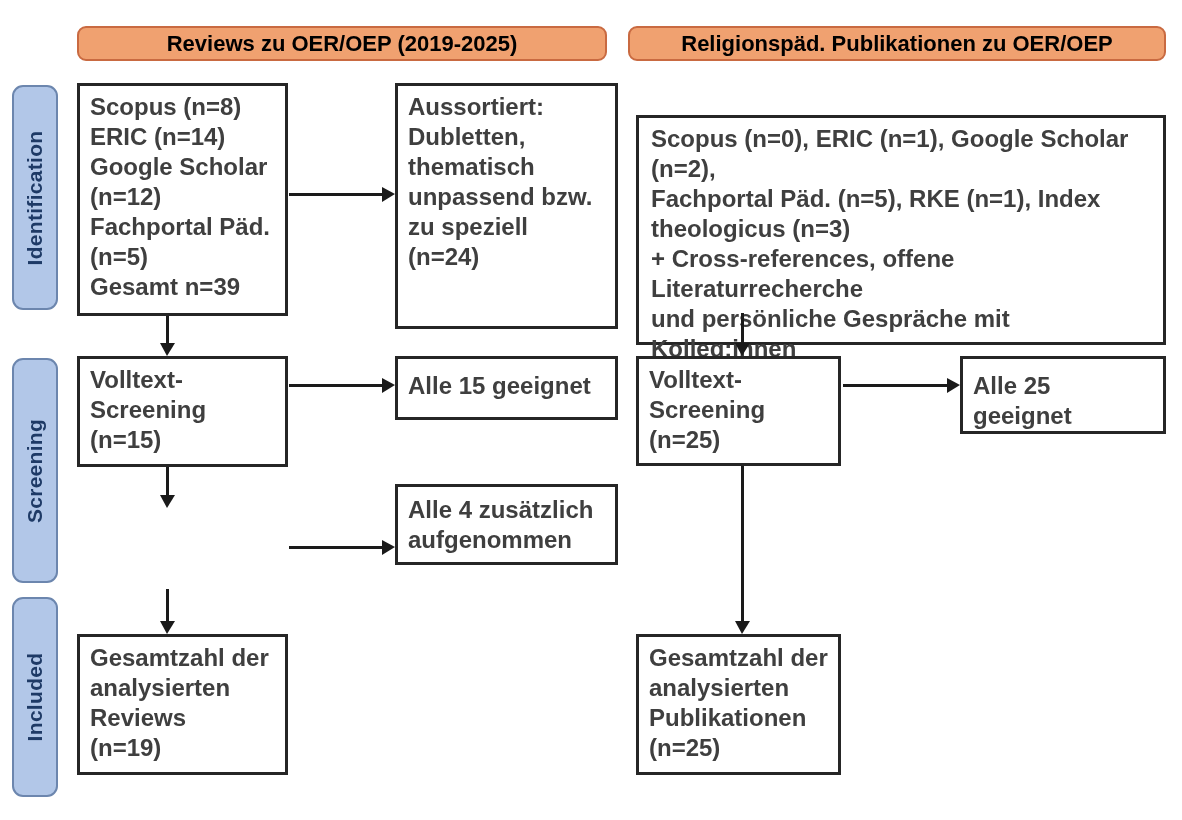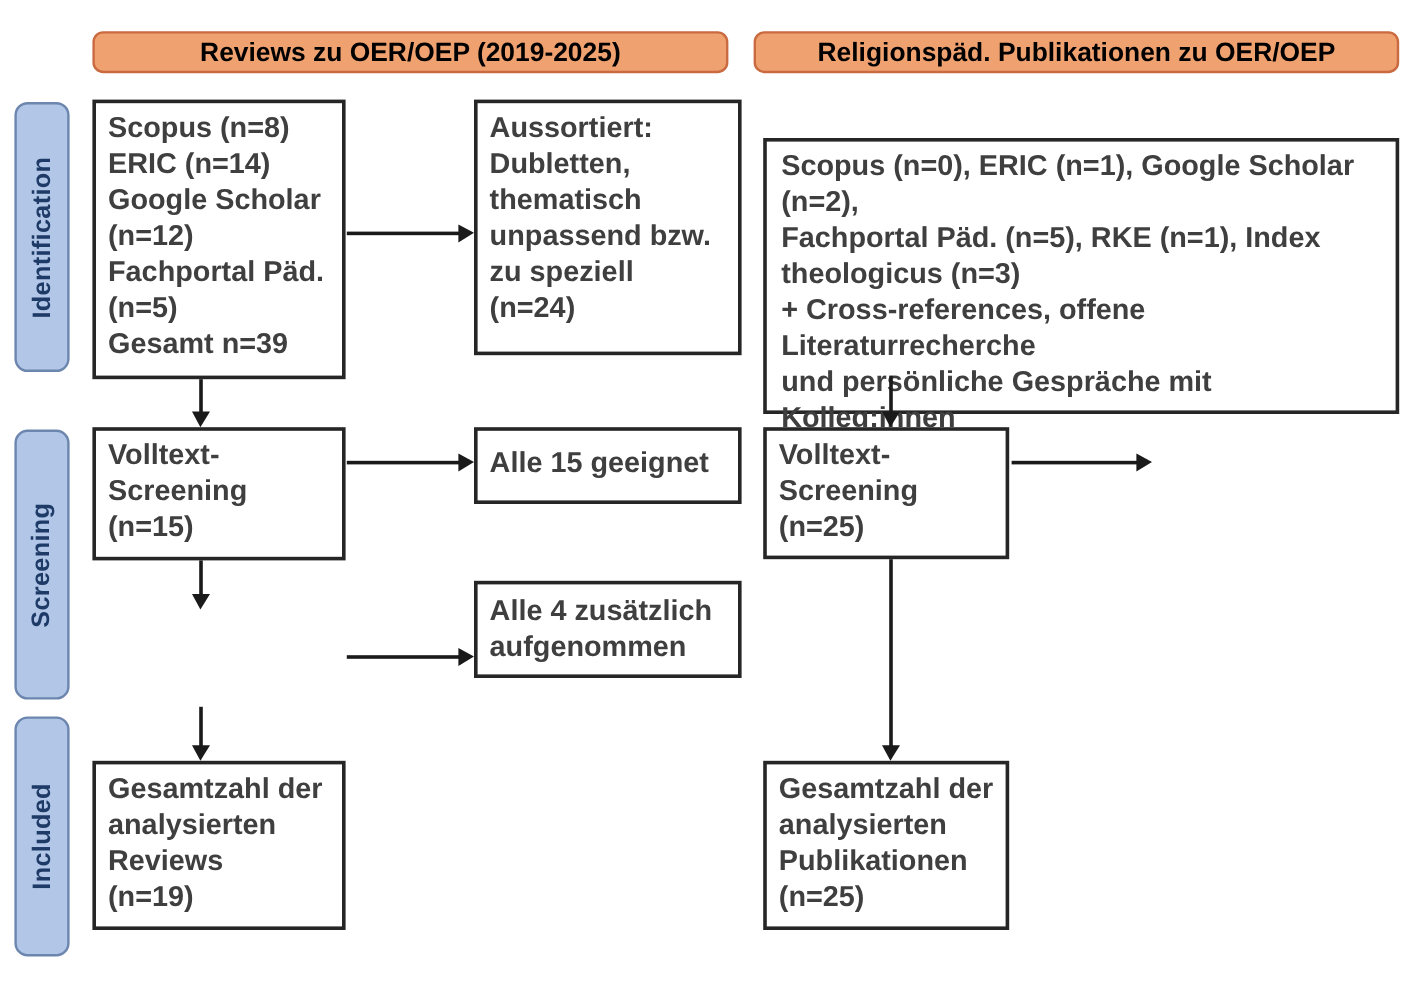--- a/index.html
+++ b/index.html
@@ -91,41 +91,42 @@
     <span>Included</span>
   </div>
 
   <div class="flow-box" style="left:77px;top:83px;width:211px;height:233px;">Scopus (n=8)
 ERIC (n=14)
 Google Scholar
 (n=12)
 Fachportal Päd.
 (n=5)
 Gesamt n=39</div>
-  <div class="flow-box" style="left:395px;top:83px;width:223px;height:213px;">Aussortiert:
+  <div class="flow-box" style="left:395px;top:83px;width:223px;height:246px;">Aussortiert:
 Dubletten,
 thematisch
 unpassend bzw.
 zu speziell
 (n=24)</div>
   <div class="flow-box pad-lg" style="left:636px;top:83px;width:530px;height:230px;">Scopus (n=0), ERIC (n=1), Google Scholar (n=2),
 Fachportal Päd. (n=5), RKE (n=1), Index
 theologicus (n=3)
 + Cross-references, offene Literaturrecherche
 und persönliche Gespräche mit Kolleg:innen
 (n=13)
 Gesamt n=25</div>
 
   <div class="flow-box" style="left:77px;top:356px;width:211px;height:111px;">Volltext-
 Screening
 (n=15)</div>
   <div class="flow-box pad-top" style="left:395px;top:356px;width:223px;height:64px;">Alle 15 geeignet</div>
   <div class="flow-box" style="left:636px;top:356px;width:205px;height:110px;">Volltext-
 Screening
 (n=25)</div>
+  <div class="flow-box pad-top" style="left:960px;top:356px;width:206px;height:78px;">Alle 25 geeignet</div>
 
   <div class="flow-box pad-mid" style="left:395px;top:484px;width:223px;height:81px;">Alle 4 zusätzlich
 aufgenommen</div>
 
   <div class="flow-box" style="left:77px;top:634px;width:211px;height:141px;">Gesamtzahl der
 analysierten
 Reviews
 (n=19)</div>
   <div class="flow-box" style="left:636px;top:634px;width:205px;height:141px;">Gesamtzahl der
 analysierten

